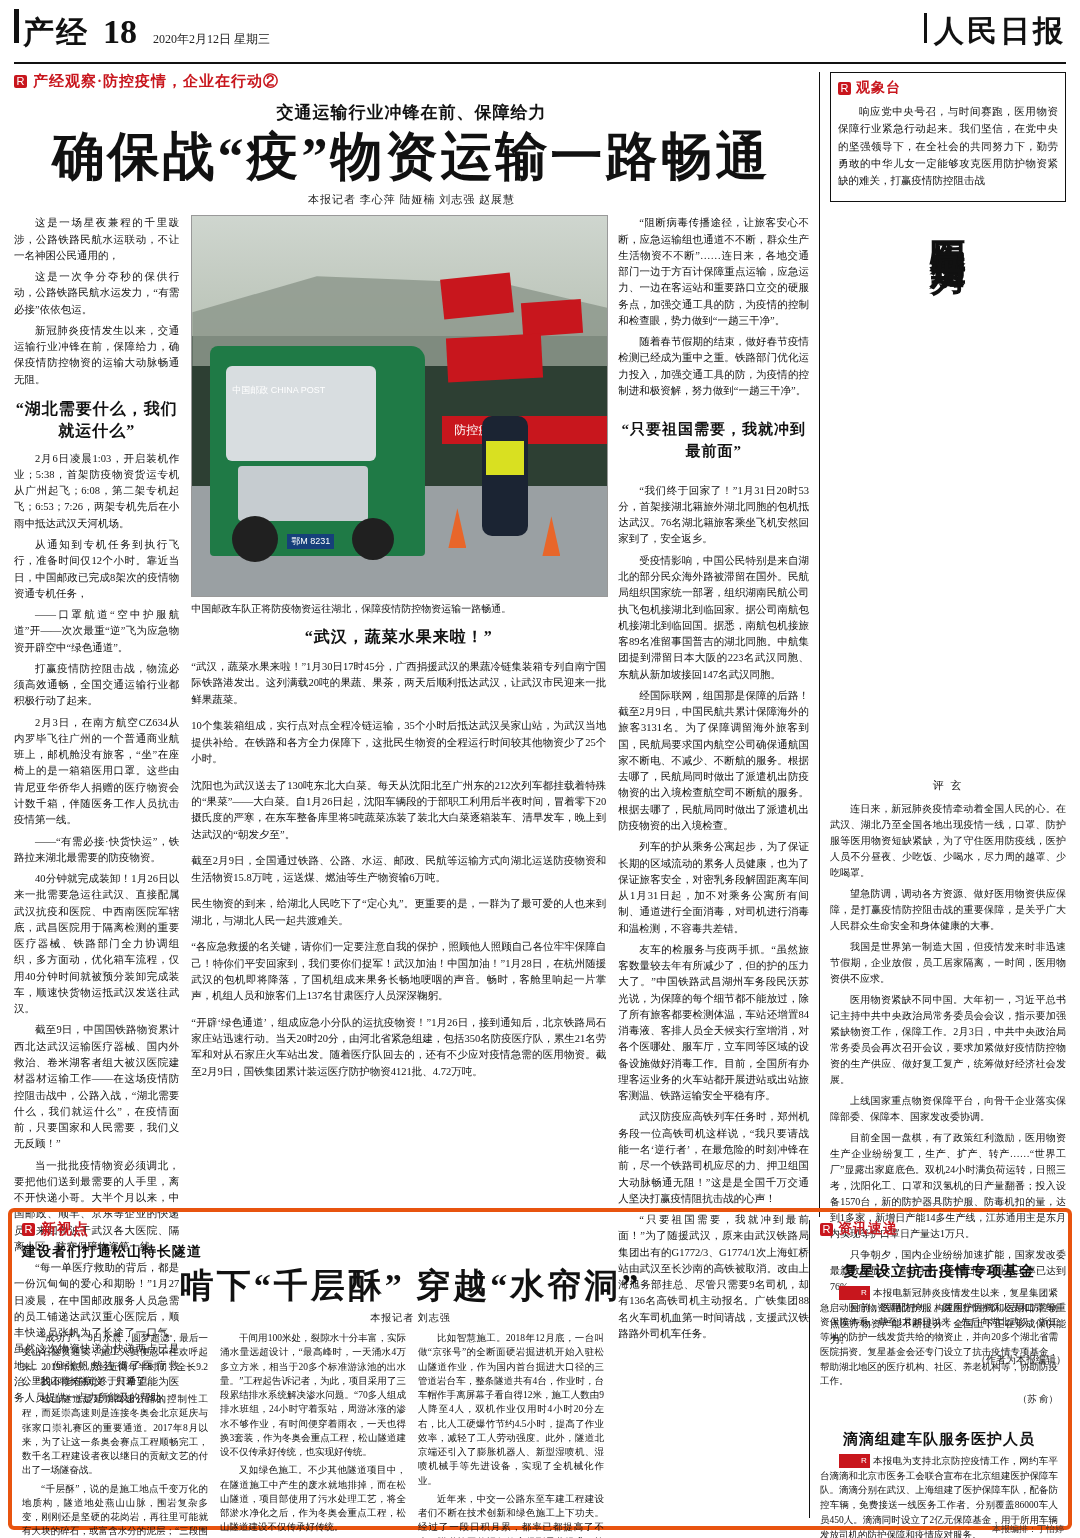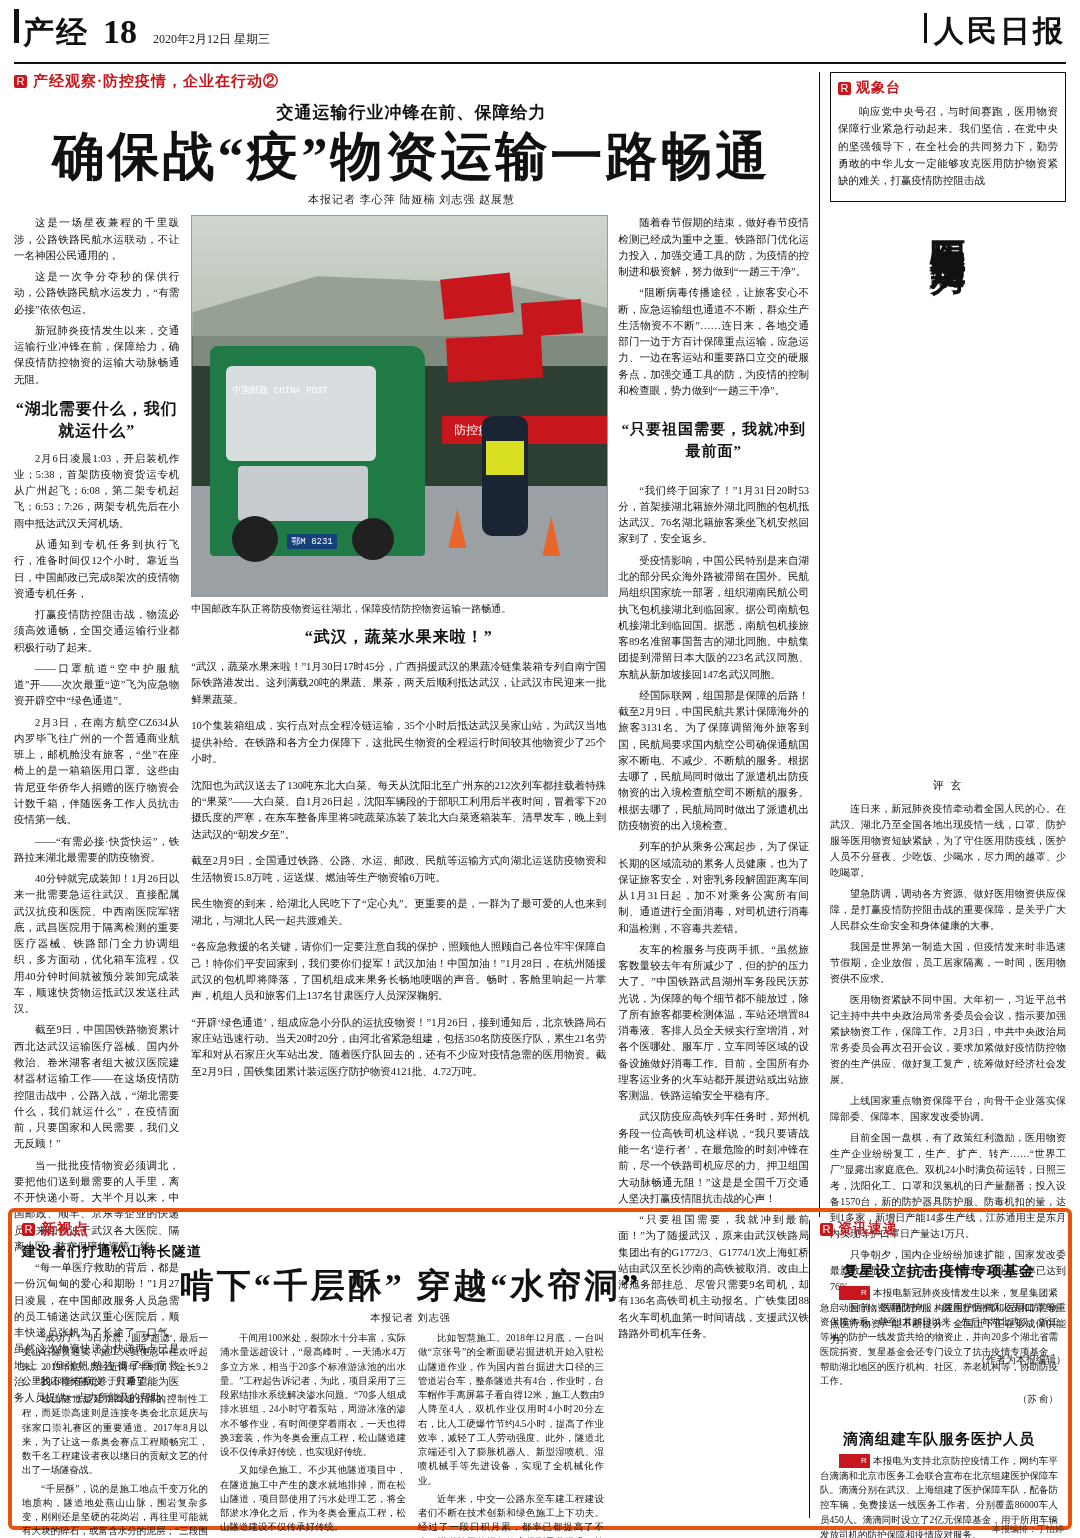--- a/index.html
+++ b/index.html
@@ -55,21 +55,21 @@
              clip-path:polygon(0 40%,30% 0,75% 8%,100% 35%,100% 100%,0 100%);}
   .ph-ground{position:absolute;left:0;bottom:0;width:100%;height:110px;background:#9aa0a3;}
   .ph-truck{position:absolute;left:18px;top:130px;width:215px;height:210px;background:#1f7a46;border-radius:8px 14px 4px 4px;}
   .ph-cab{position:absolute;left:34px;top:150px;width:150px;height:95px;background:#d8dde0;border-radius:6px;}
   .ph-grille{position:absolute;left:46px;top:250px;width:130px;height:55px;background:#c6ccd0;border-radius:4px;}
   .ph-wheel{position:absolute;background:#202020;border-radius:50%;}
   .ph-banner{position:absolute;background:#c8161d;}
   .ph-person{position:absolute;left:290px;top:200px;width:46px;height:120px;background:#1b2433;border-radius:10px;}
   .ph-vest{position:absolute;left:294px;top:225px;width:38px;height:34px;background:#d9e021;}
   .ph-cone{position:absolute;width:18px;height:40px;background:#e8662a;clip-path:polygon(50% 0,100% 100%,0 100%);}
-  .ph-text{position:absolute;color:#fff;font-size:9px;font-family:Liberation Mono, monospace;}
+  .ph-text{position:absolute;color:#fff;font-size:9px;font-family:Liberation Sans, sans-serif;}
 
   .photo-cap{width:415px;font-size:10px;line-height:1.5;text-align:justify;margin-top:4px;}
 
   .mid-quote{font-size:15px;font-weight:bold;text-align:center;margin:20px 0;letter-spacing:1px;line-height:1.45;}
 
   
   .rc-box{border:1px solid #111;padding:6px 7px;box-sizing:border-box;}
   .rc-head{display:flex;align-items:center;gap:5px;margin-bottom:6px;}
   .rc-head-text{color:#c8161d;font-size:14px;font-weight:bold;letter-spacing:1px;}
   .rc-lead{font-size:10.5px;line-height:1.65;text-align:justify;}
@@ -132,22 +132,22 @@
 
       <div class="cols-3">
 
         <div class="col c1">
           <p>这是一场星夜兼程的千里跋涉，公路铁路民航水运联动，不让一名神困公民通用的，</p>
           <p>这是一次争分夺秒的保供行动，公路铁路民航水运发力，“有需必接”依依包运。</p>
           <p>新冠肺炎疫情发生以来，交通运输行业冲锋在前，保障给力，确保疫情防控物资的运输大动脉畅通无阻。</p>
           <div class="sub-quote">“湖北需要什么，我们就运什么”</div>
           <p>2月6日凌晨1:03，开启装机作业；5:38，首架防疫物资货运专机从广州起飞；6:08，第二架专机起飞；6:53；7:26，两架专机先后在小雨中抵达武汉天河机场。</p>
           <p>从通知到专机任务到执行飞行，准备时间仅12个小时。靠近当日，中国邮政已完成8架次的疫情物资通专机任务，</p>
+          <p>——口罩航道“空中护服航道”开——次次最重“逆”飞为应急物资开辟空中“绿色通道”。</p>
           <p>打赢疫情防控阻击战，物流必须高效通畅，全国交通运输行业都积极行动了起来。</p>
-          <p>——口罩航道“空中护服航道”开——次次最重“逆”飞为应急物资开辟空中“绿色通道”。</p>
           <p>2月3日，在南方航空CZ634从内罗毕飞往广州的一个普通商业航班上，邮机舱没有旅客，“坐”在座椅上的是一箱箱医用口罩。这些由肯尼亚华侨华人捐赠的医疗物资会计数千箱，伴随医务工作人员抗击疫情第一线。</p>
           <p>——“有需必接·快货快运”，铁路拉来湖北最需要的防疫物资。</p>
           <p>40分钟就完成装卸！1月26日以来一批需要急运往武汉、直接配属武汉抗疫和医院、中西南医院军辖底，武昌医院用于隔离检测的重要医疗器械、铁路部门全力协调组织，多方面动，优化箱车流程，仅用40分钟时间就被预分装卸完成装车，顺速快货物运抵武汉发送往武汉。</p>
           <p>截至9日，中国国铁路物资累计西北达武汉运输医疗器械、国内外救治、卷米湖客者组大被汉医院建材器材运输工作——在这场疫情防控阻击战中，公路入战，“湖北需要什么，我们就运什么”，在疫情面前，只要国家和人民需要，我们义无反顾！”</p>
           <p>当一批批疫情物资必须调北，要把他们送到最需要的人手里，离不开快递小哥。大半个月以来，中国邮政、顺丰、京东等企业的快递员们来回奔波于武汉各大医院、隔离小区、防空保障物资第一线。</p>
           <p>“每一单医疗救助的背后，都是一份沉甸甸的爱心和期盼！”1月27日凌晨，在中国邮政服务人员急需的员工铺递达武汉重心医院后，顺丰快递员张帆为了长途了一口气。虽然这次物资快递为快递两点已是地上，但张帆然连得了医疗救治。“我不能在病义，只希望能为医务人员提供一点力所能及的帮助。”</p>
           <p></p>
         </div>
 
         <div class="photo-area">
@@ -183,22 +183,22 @@
             <p>10个集装箱组成，实行点对点全程冷链运输，35个小时后抵达武汉吴家山站，为武汉当地提供补给。在铁路和各方全力保障下，这批民生物资的全程运行时间较其他物资少了25个小时。</p>
             <p>沈阳也为武汉送去了130吨东北大白菜。每天从沈阳北至广州东的212次列车都挂载着特殊的“果菜”——大白菜。自1月26日起，沈阳车辆段的于部职工利用后半夜时间，冒着零下20摄氏度的严寒，在东车整备库里将5吨蔬菜冻装了装北大白菜逐箱装车、清早发车，晚上到达武汉的“朝发夕至”。</p>
             <p>截至2月9日，全国通过铁路、公路、水运、邮政、民航等运输方式向湖北运送防疫物资和生活物资15.8万吨，运送煤、燃油等生产物资输6万吨。</p>
             <p>民生物资的到来，给湖北人民吃下了“定心丸”。更重要的是，一群为了最可爱的人也来到湖北，与湖北人民一起共渡难关。</p>
             <p>“各应急救援的名关键，请你们一定要注意自我的保护，照顾他人照顾自己各位牢牢保障自己！特你们平安回家到，我们要你们捉军！武汉加油！中国加油！”1月28日，在杭州随援武汉的包机即将降落，了国机组成来果务长畅地哽咽的声音。畅时，客舱里响起一片掌声，机组人员和旅客们上137名甘肃医疗人员深深鞠躬。</p>
             <p>“开辟‘绿色通道’，组成应急小分队的运抗疫物资！”1月26日，接到通知后，北京铁路局石家庄站迅速行动。当天20时20分，由河北省紧急组建，包括350名防疫医疗队，累生21名劳军和对从石家庄火车站出发。随着医疗队回去的，还有不少应对疫情急需的医用物资。截至2月9日，国铁集团累计装运医疗防护物资4121批、4.72万吨。</p>
           </div>
         </div>
 
         <div class="col c3">
+          <p>“阻断病毒传播途径，让旅客安心不断，应急运输组也通道不不断，群众生产生活物资不不断”……连日来，各地交通部门一边于方百计保障重点运输，应急运力、一边在客运站和重要路口立交的硬服务点，加强交通工具的防，为疫情的控制和检查眼，势力做到“一趟三干净”。</p>
           <p>随着春节假期的结束，做好春节疫情检测已经成为重中之重。铁路部门优化运力投入，加强交通工具的防，为疫情的控制进和极资解，努力做到“一趟三干净”。</p>
-          <p>“阻断病毒传播途径，让旅客安心不断，应急运输组也通道不不断，群众生产生活物资不不断”……连日来，各地交通部门一边于方百计保障重点运输，应急运力、一边在客运站和重要路口立交的硬服务点，加强交通工具的防，为疫情的控制和检查眼，势力做到“一趟三干净”。</p>
           <div class="mid-quote">“只要祖国需要，我就冲到最前面”</div>
           <p>“我们终于回家了！”1月31日20时53分，首架接湖北籍旅外湖北同胞的包机抵达武汉。76名湖北籍旅客乘坐飞机安然回家到了，安全返乡。</p>
           <p>受疫情影响，中国公民特别是来自湖北的部分民众海外路被滞留在国外。民航局组织国家统一部署，组织湖南民航公司执飞包机接湖北到临回家。据公司南航包机接湖北到临回国。据悉，南航包机接旅客89名准留事国普吉的湖北同胞。中航集团提到滞留日本大阪的223名武汉同胞、东航从新加坡接回147名武汉同胞。</p>
           <p>经国际联网，组国那是保障的后路！截至2月9日，中国民航共累计保障海外的旅客3131名。为了保障调留海外旅客到国，民航局要求国内航空公司确保通航国家不断电、不减少、不断航的服务。根据去哪了，民航局同时做出了派遣机出防疫物资的出入境检查航空司不断航的服务。根据去哪了，民航局同时做出了派遣机出防疫物资的出入境检查。</p>
           <p>列车的护从乘务公寓起步，为了保证长期的区域流动的累务人员健康，也为了保证旅客安全，对密乳务段解固距离车间从1月31日起，加不对乘务公寓所有间制、通道进行全面消毒，对司机进行消毒和温检测，不容毒共差错。</p>
           <p>友车的检服务与疫两手抓。“虽然旅客数量较去年有所减少了，但的护的压力大了。”中国铁路武昌湖州车务段民沃苏光说，为保障的每个细节都不能放过，除了所有旅客都要检测体温，车站还增置84消毒液、客排人员全天候实行室增消，对各个医哪处、服车厅，立车同等区域的设备设施做好消毒工作。目前，全国所有办理客运业务的火车站都开展进站或出站旅客测温、铁路运输安全平稳有序。</p>
           <p>武汉防疫应高铁列车任务时，郑州机务段一位高铁司机这样说，“我只要请战能一名‘逆行者’，在最危险的时刻冲锋在前，尽一个铁路司机应尽的力、押卫组国大动脉畅通无阻！”这是是全国千万交通人坚决打赢疫情阻抗击战的心声！</p>
           <p>“只要祖国需要，我就冲到最前面！”为了随援武汉，原来由武汉铁路局集团出有的G1772/3、G1774/1次上海虹桥站由武汉至长沙南的高铁被取消。改由上海旭务部挂总、尽管只需要9名司机，却有136名高铁司机主动报名。广铁集团88名火车司机血第一时间请战，支援武汉铁路路外司机车任务。</p>
         </div>
       </div>

